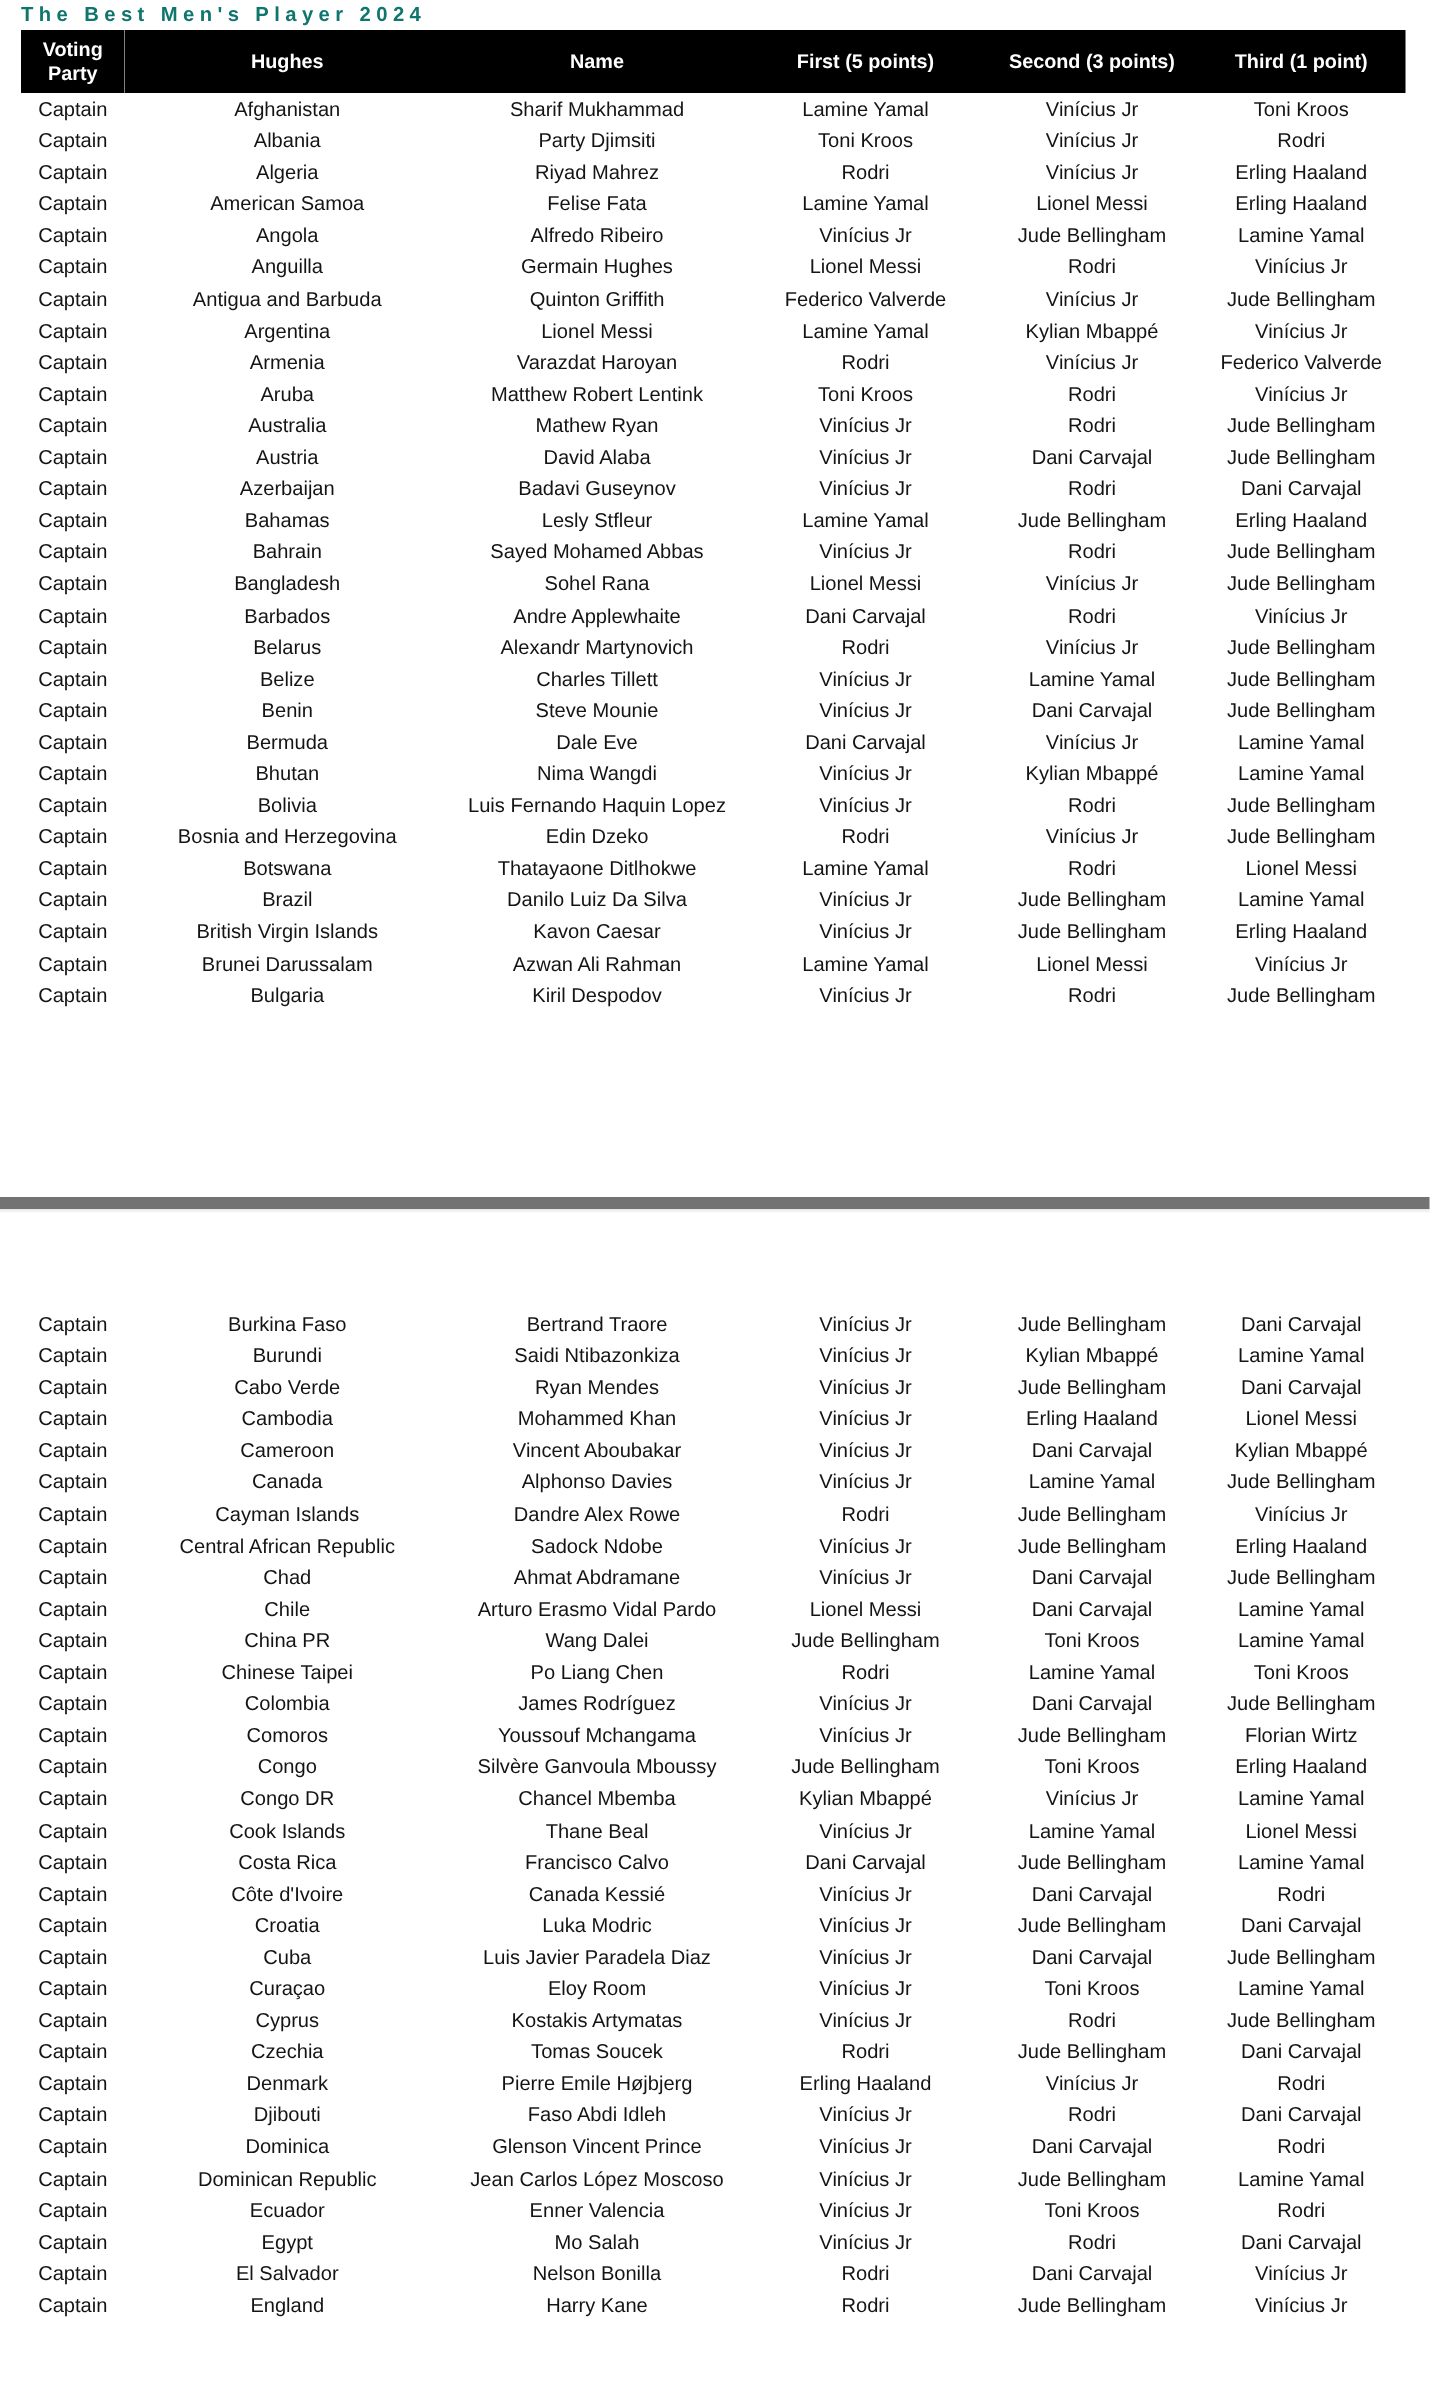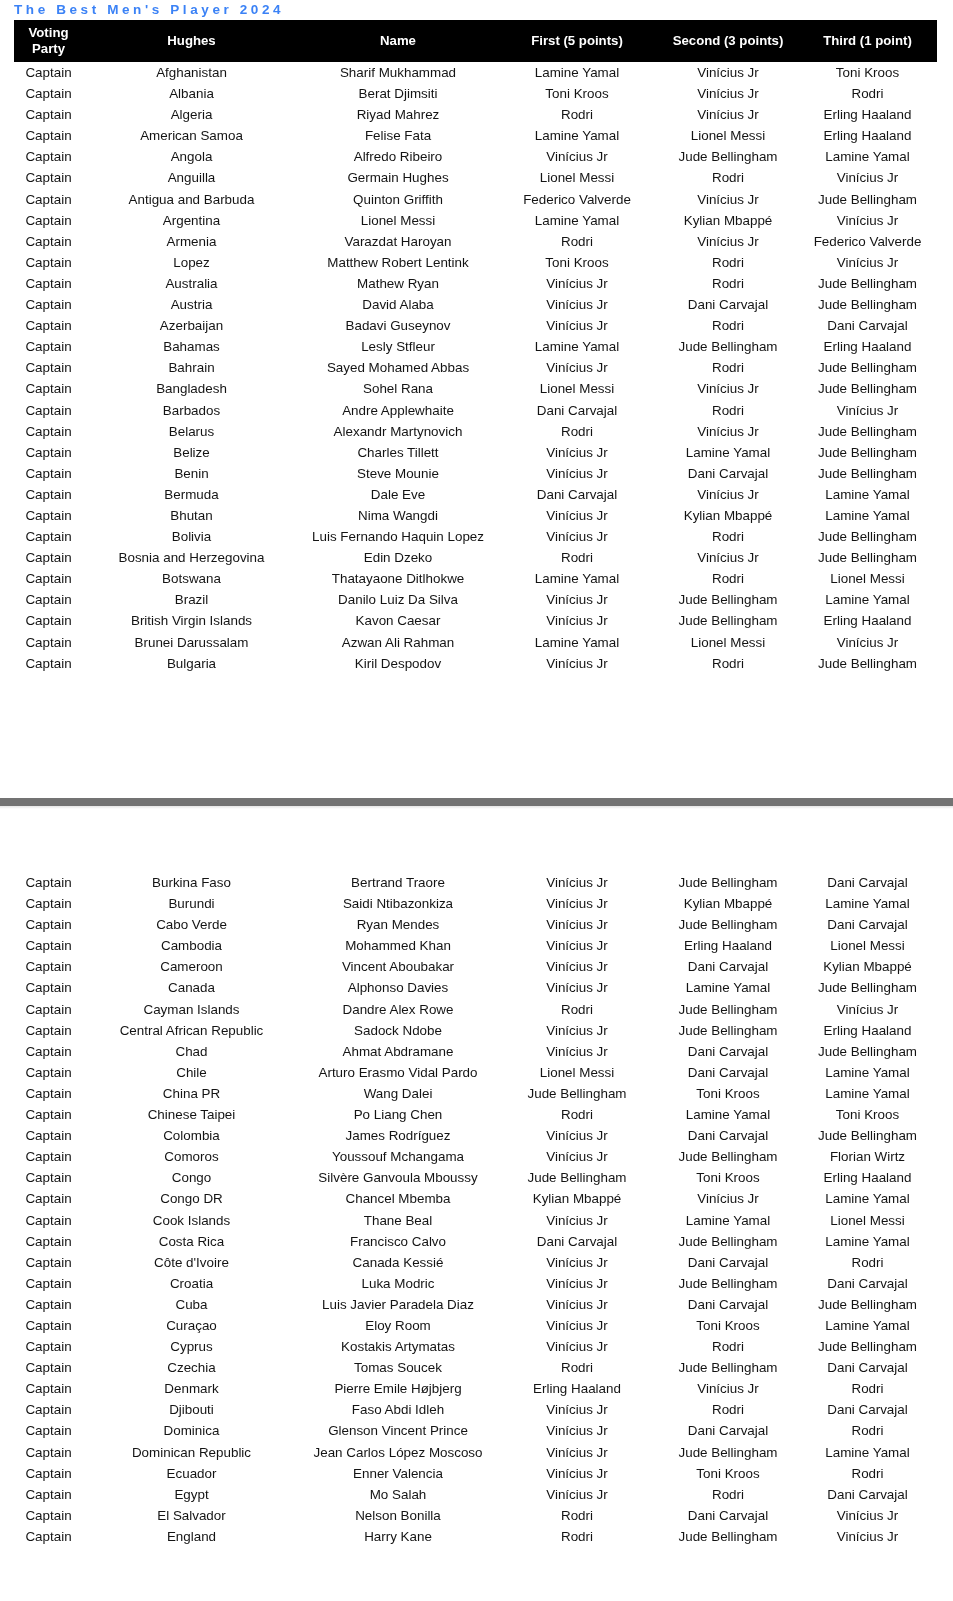--- a/index.html
+++ b/index.html
@@ -25,21 +25,21 @@
   }
 
   
   .doc-title {
     position: absolute;
     left: 14px;
     top: 1px;
     font-size: 13.5px;
     font-weight: bold;
     letter-spacing: 3.6px;
-    color: #3b82f6;
+    color: #0f766e;
     white-space: nowrap;
     line-height: 17px;
   }
 
   
   .table-block {
     position: absolute;
     left: 14px;
     width: 923px;
   }
@@ -139,21 +139,21 @@
             <td>Captain</td>
             <td>Afghanistan</td>
             <td>Sharif Mukhammad</td>
             <td>Lamine Yamal</td>
             <td>Vinícius Jr</td>
             <td>Toni Kroos</td>
           </tr>
           <tr>
             <td>Captain</td>
             <td>Albania</td>
-            <td>Berat Djimsiti</td>
+            <td>Party Djimsiti</td>
             <td>Toni Kroos</td>
             <td>Vinícius Jr</td>
             <td>Rodri</td>
           </tr>
           <tr>
             <td>Captain</td>
             <td>Algeria</td>
             <td>Riyad Mahrez</td>
             <td>Rodri</td>
             <td>Vinícius Jr</td>
@@ -202,21 +202,21 @@
           <tr>
             <td>Captain</td>
             <td>Armenia</td>
             <td>Varazdat Haroyan</td>
             <td>Rodri</td>
             <td>Vinícius Jr</td>
             <td>Federico Valverde</td>
           </tr>
           <tr>
             <td>Captain</td>
-            <td>Lopez</td>
+            <td>Aruba</td>
             <td>Matthew Robert Lentink</td>
             <td>Toni Kroos</td>
             <td>Rodri</td>
             <td>Vinícius Jr</td>
           </tr>
           <tr>
             <td>Captain</td>
             <td>Australia</td>
             <td>Mathew Ryan</td>
             <td>Vinícius Jr</td>

